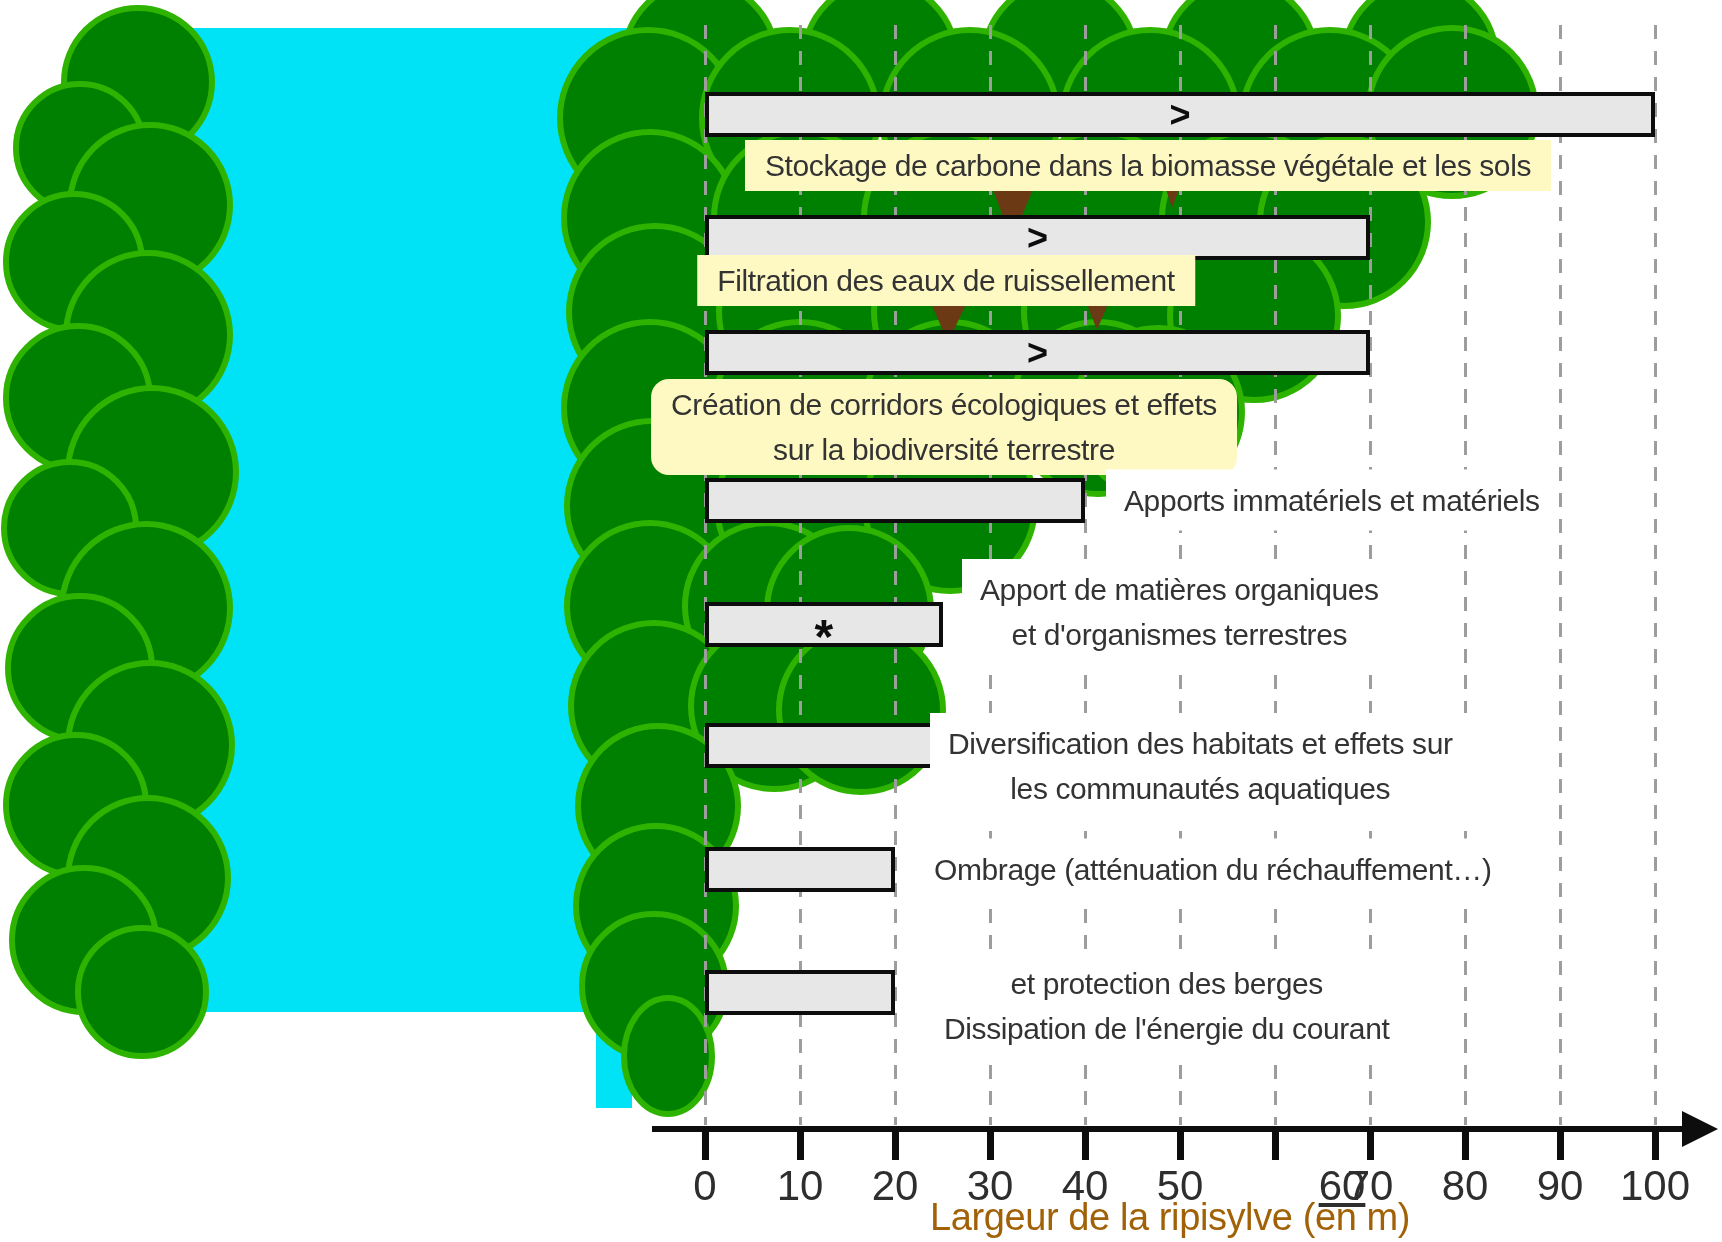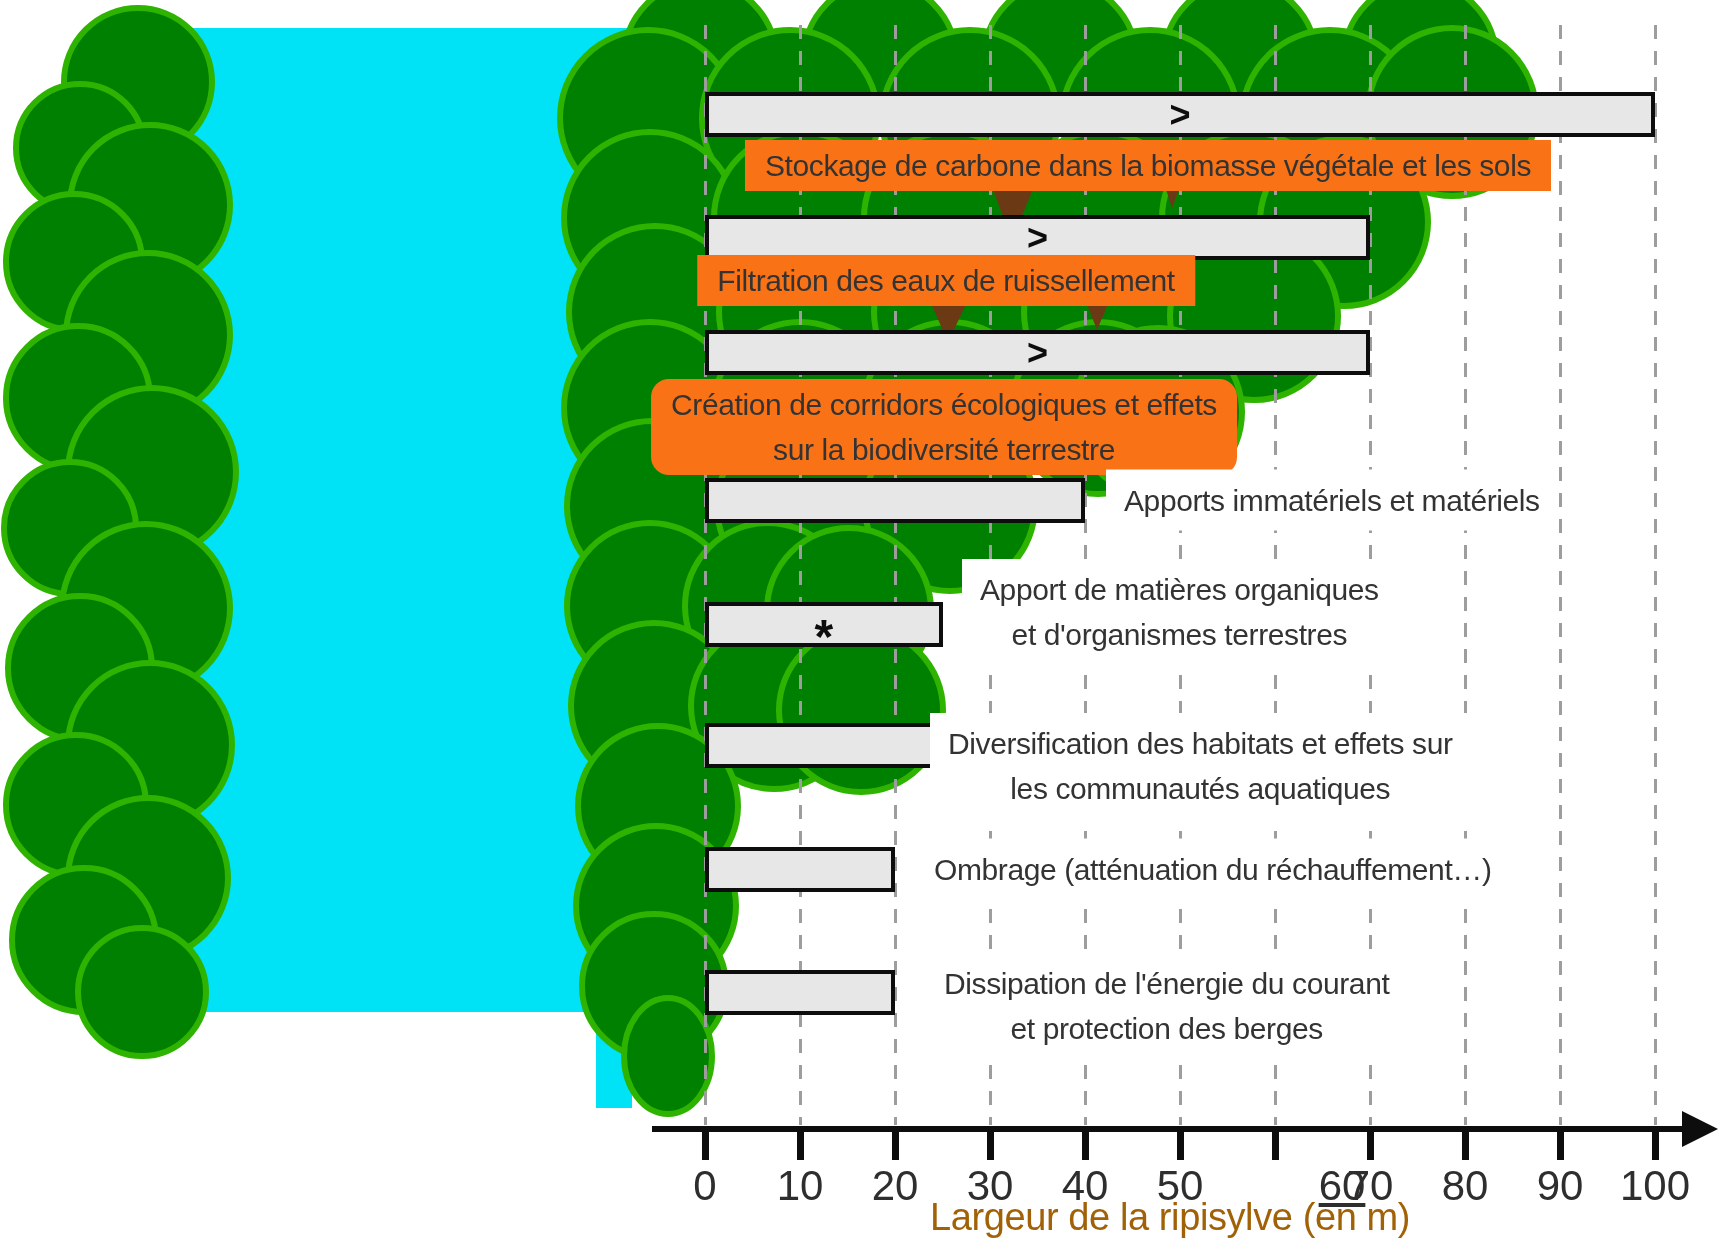--- a/index.html
+++ b/index.html
@@ -9,21 +9,21 @@
   .scene{position:absolute;left:0;top:0}
   .layer{position:absolute;left:0;top:0;width:100%;height:100%}
   .gridline{position:absolute;width:3px;
             background:repeating-linear-gradient(to bottom,#9d9d9d 0 14px,transparent 14px 26px)}
   .bar{position:absolute;background:#e7e7e7;border:4px solid #0d0d0d;
        display:flex;align-items:center;justify-content:center}
   .marker{font-weight:bold;font-size:36px;color:#0d0d0d;line-height:1}
   .marker-star{font-size:48px;transform:translateY(12px)}
   .label{position:absolute;font-size:30px;line-height:45px;text-align:center;
          white-space:nowrap;letter-spacing:-0.4px;color:#333}
-  .label-green{background:#f97316;padding:3px 20px}
+  .label-green{background:#fef9c3;padding:3px 20px}
   .label-white{background:#ffffff;padding:8px 18px}
   .tick{position:absolute;top:1127px;width:7px;height:33px;background:#0d0d0d}
   .ticklabel{position:absolute;top:1162px;transform:translateX(-50%);
              font-size:42px;color:#2e2e2e}
   .axis-line{position:absolute;left:652px;top:1126px;width:1036px;height:6px;background:#0d0d0d}
   .axis-arrow{position:absolute;left:1682px;top:1111px;width:0;height:0;
               border-left:36px solid #0d0d0d;border-top:18px solid transparent;
               border-bottom:18px solid transparent}
   .axis-title{position:absolute;left:652px;top:1196px;width:1036px;text-align:center;
               font-size:38px;color:#a16207;letter-spacing:-0.4px}
@@ -141,22 +141,22 @@
       <div class="label label-white" style="left: 930px; top: 766px; transform: translateY(-50%);">
         <div>Diversification des habitats et effets sur</div>
         <div>les communautés aquatiques</div>
       </div>
       <div class="bar" style="left: 705px; top: 847px; width: 190px; height: 45px;"></div>
       <div class="label label-white" style="left: 916px; top: 869px; transform: translateY(-50%);">
         <div>Ombrage (atténuation du réchauffement…)</div>
       </div>
       <div class="bar" style="left: 705px; top: 970px; width: 190px; height: 45px;"></div>
       <div class="label label-white" style="left: 926px; top: 1006px; transform: translateY(-50%);">
+        <div>et protection des berges</div>
         <div>Dissipation de l'énergie du courant</div>
-        <div>et protection des berges</div>
       </div>
       <div class="tick" style="left: 701.5px;"></div>
       <div class="ticklabel" style="left: 705px;">0</div>
       <div class="tick" style="left: 796.5px;"></div>
       <div class="ticklabel" style="left: 800px;">10</div>
       <div class="tick" style="left: 891.5px;"></div>
       <div class="ticklabel" style="left: 895px;">20</div>
       <div class="tick" style="left: 986.5px;"></div>
       <div class="ticklabel" style="left: 990px;">30</div>
       <div class="tick" style="left: 1081.5px;"></div>

